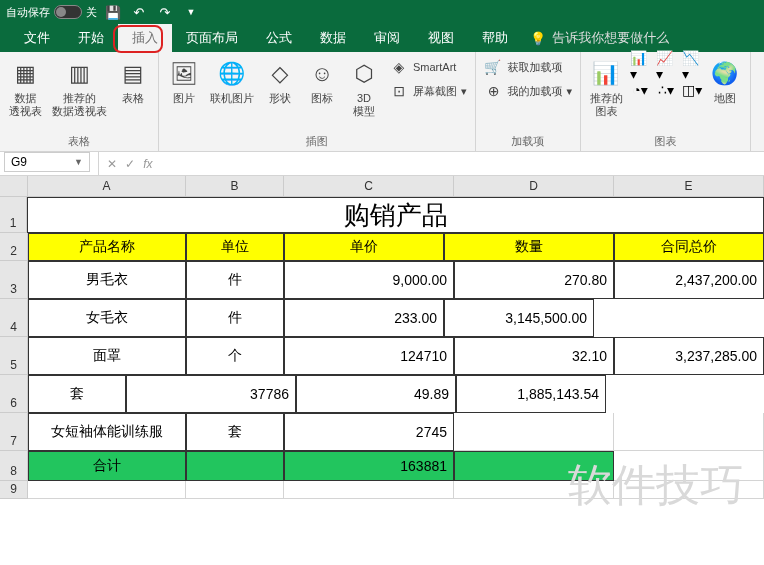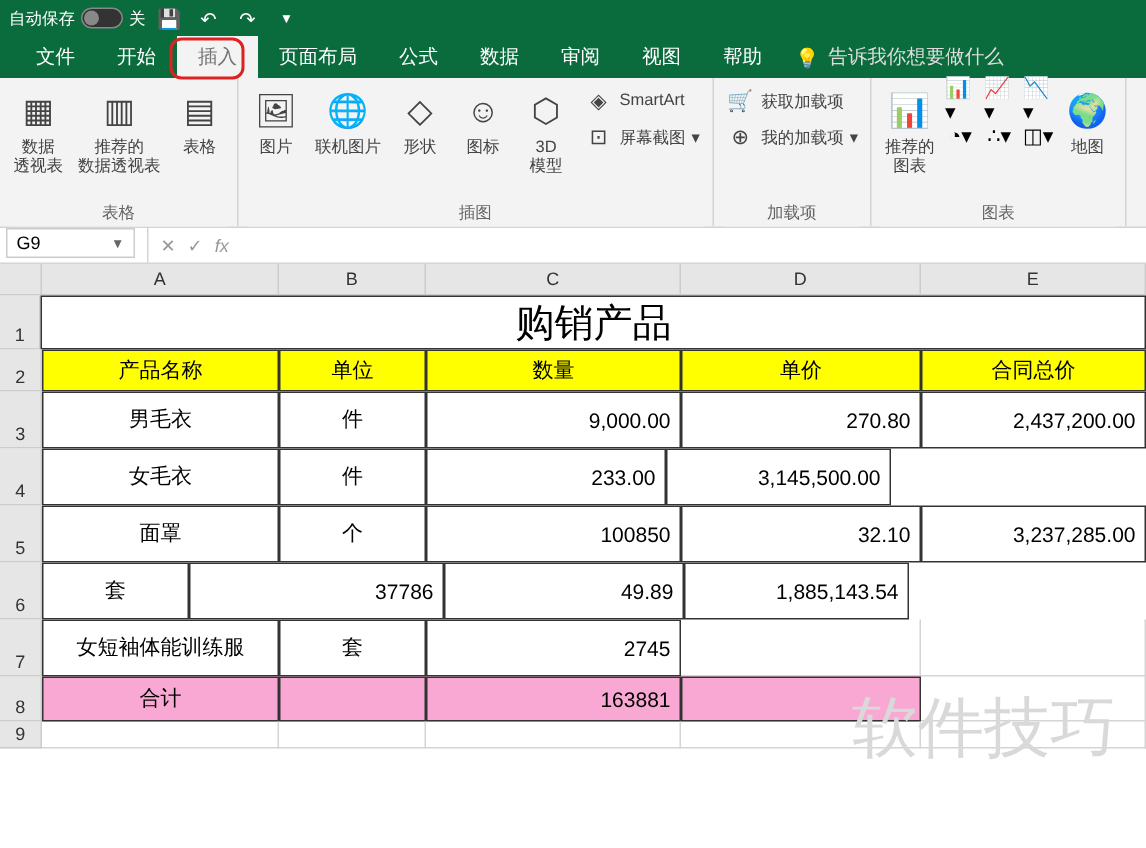--- a/index.html
+++ b/index.html
@@ -36,21 +36,21 @@
 .rows{}
 .row{display:flex}
 .rh{width:28px;background:#e6e6e6;border-right:1px solid #ccc;border-bottom:1px solid #ccc;text-align:center;font-size:12px;color:#333;display:flex;align-items:flex-end;justify-content:center;padding-bottom:2px}
 .cell{border-right:1px solid #d4d4d4;border-bottom:1px solid #d4d4d4;padding:4px 6px;font-size:14px;display:flex;align-items:center;overflow:hidden}
 .r1{height:36px}.r2{height:28px}.rd{height:38px}.r8{height:30px}.r9{height:18px}
 .title-cell{font-size:26px;font-family:"SimSun",serif;justify-content:center;border:1px solid #333!important;border-bottom:1px solid #333!important}
 .hdr{background:#ffff00;font-weight:normal;justify-content:center;border:1px solid #333!important}
 .bcell{border:1px solid #333!important;background:#fff}
 .ctr{justify-content:center}
 .rt{justify-content:flex-end}
-.total{background:#f9a8d4;border:1px solid #333!important}
+.total{background:#22c55e;border:1px solid #333!important}
 .watermark{position:absolute;right:20px;bottom:50px;font-size:44px;color:#d9d9d9;font-family:"Microsoft YaHei";pointer-events:none;z-index:5}
 </style>
 </head>
 <body>
 
 <div class="titlebar">
   <div class="autosave">
     <span>自动保存</span>
     <div class="toggle"></div>
     <span>关</span>
@@ -197,22 +197,22 @@
   </div>
   <div class="rows">
     <div class="row">
       <div class="rh r1">1</div>
       <div class="cell title-cell r1" style="width:757px">购销产品</div>
     </div>
     <div class="row">
       <div class="rh r2">2</div>
       <div class="cell hdr cA r2">产品名称</div>
       <div class="cell hdr cB r2">单位</div>
+      <div class="cell hdr cD r2">单价</div>
       <div class="cell hdr cC r2">数量</div>
-      <div class="cell hdr cD r2">单价</div>
       <div class="cell hdr cE r2">合同总价</div>
     </div>
     <div class="row">
         <div class="rh rd">3</div>
       <div class="cell bcell ctr cA rd">男毛衣</div>
       <div class="cell bcell ctr cB rd">件</div>
       <div class="cell bcell rt cC rd">9,000.00</div>
       <div class="cell bcell rt cD rd">270.80</div>
       <div class="cell bcell rt cE rd">2,437,200.00</div>
     </div>
@@ -220,21 +220,21 @@
         <div class="rh rd">4</div>
       <div class="cell bcell ctr cA rd">女毛衣</div>
       <div class="cell bcell ctr cB rd">件</div>
       <div class="cell bcell rt cD rd">233.00</div>
       <div class="cell bcell rt cE rd">3,145,500.00</div>
     </div>
     <div class="row">
         <div class="rh rd">5</div>
       <div class="cell bcell ctr cA rd">面罩</div>
       <div class="cell bcell ctr cB rd">个</div>
-      <div class="cell bcell rt cC rd">100850</div>
+      <div class="cell bcell rt cC rd">124710</div>
       <div class="cell bcell rt cD rd">32.10</div>
       <div class="cell bcell rt cE rd">3,237,285.00</div>
     </div>
     <div class="row">
         <div class="rh rd">6</div>
       <div class="cell bcell ctr cB rd">套</div>
       <div class="cell bcell rt cC rd">37786</div>
       <div class="cell bcell rt cD rd">49.89</div>
       <div class="cell bcell rt cE rd">1,885,143.54</div>
     </div>

